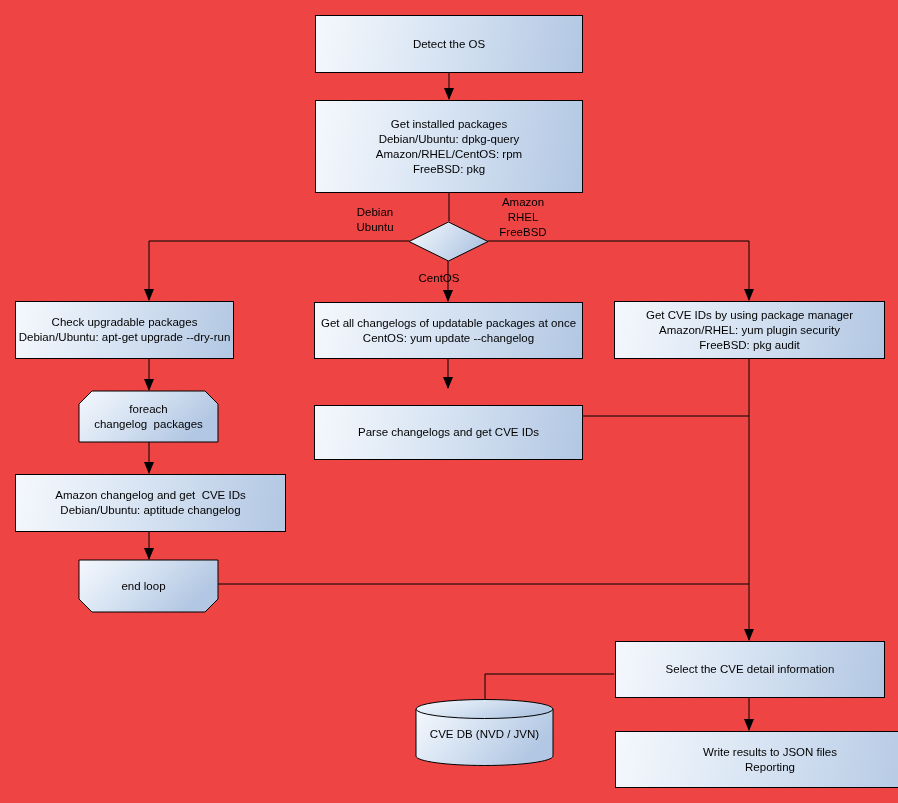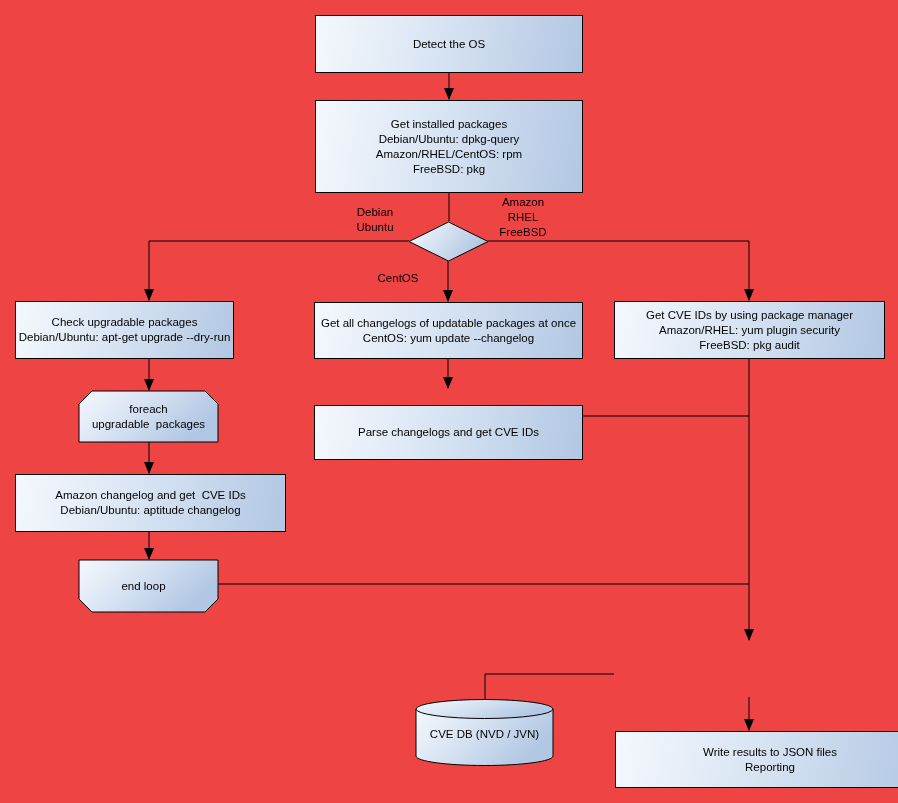--- a/index.html
+++ b/index.html
@@ -89,33 +89,34 @@
 
   <div class="node" style="left:314px; top:302px; width:269px; height:57px;">Get all changelogs of updatable packages at once
 CentOS: yum update --changelog</div>
 
   <div class="node" style="left:314px; top:405px; width:269px; height:55px;">Parse changelogs and get CVE IDs</div>
 
   <div class="node" style="left:614px; top:301px; width:271px; height:58px;">Get CVE IDs by using package manager
 Amazon/RHEL: yum plugin security
 FreeBSD: pkg audit</div>
 
+  <div class="node" style="left:615px; top:641px; width:270px; height:57px;">Select the CVE detail information</div>
 
   <div class="node" style="left:615px; top:731px; width:310px; height:57px;">Write results to JSON files
 Reporting</div>
 
   <div class="shape-label" style="left:79px; top:391px; width:139px; height:51px;">foreach
-upgradable  packages</div>
+changelog  packages</div>
 
   <div class="shape-label" style="left:79px; top:560px; width:129px; height:52px;">end loop</div>
 
   <div class="shape-label" style="left:416px; top:710px; width:137px; height:48px;">CVE DB (NVD / JVN)</div>
 
   <div class="edge-label" style="left:340px; top:204px; width:70px; height:32px;">Debian
 Ubuntu</div>
 
   <div class="edge-label" style="left:488px; top:194px; width:70px; height:46px;">Amazon
 RHEL
 FreeBSD</div>
 
-  <div class="edge-label" style="left:368px; top:270px; width:60px; height:17px;">CentOS</div>
+  <div class="edge-label" style="left:409px; top:270px; width:60px; height:17px;">CentOS</div>
 
 </div>
 
 </body></html>

